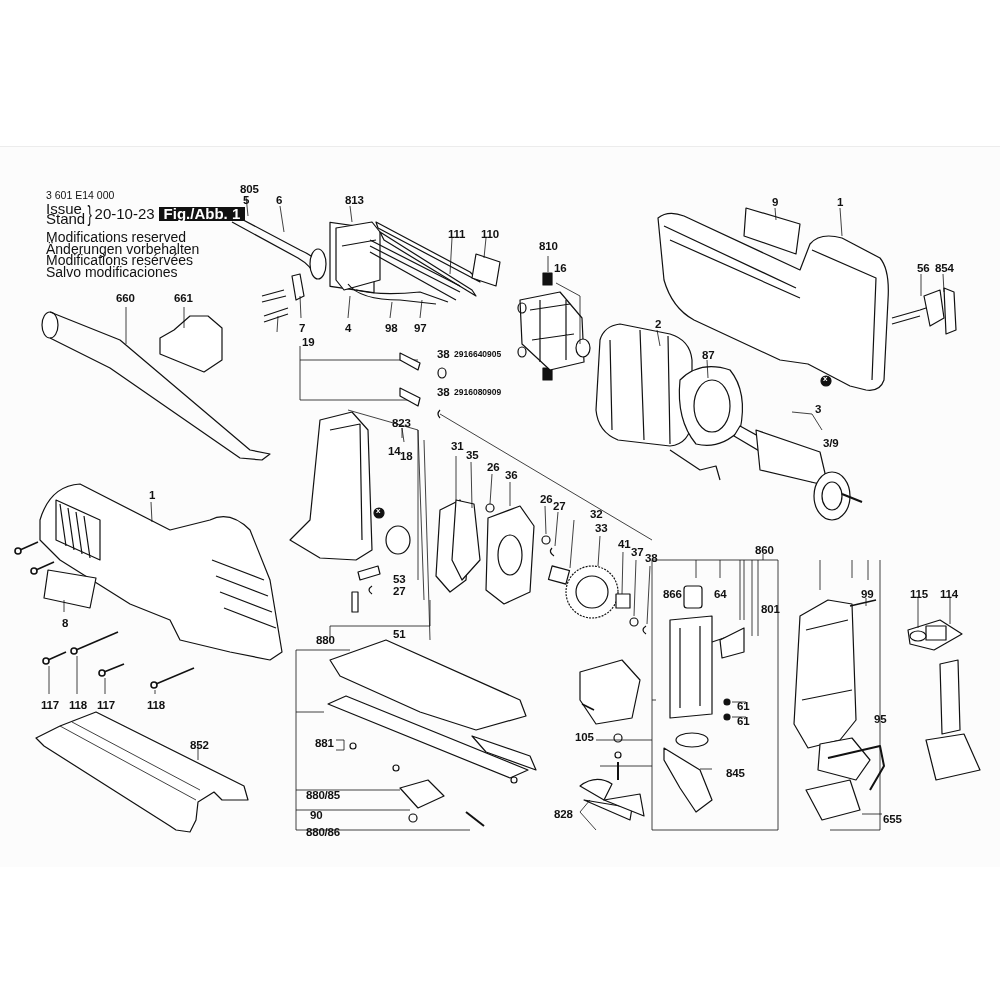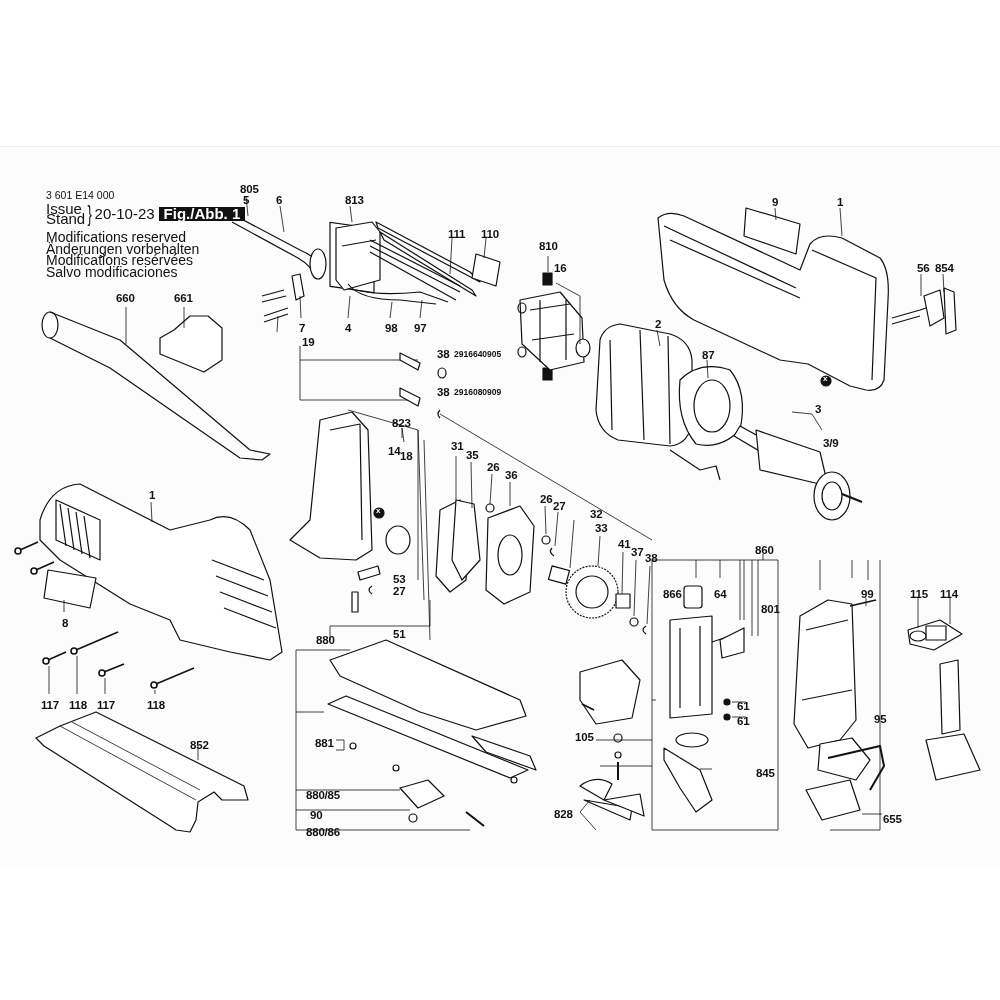--- a/index.html
+++ b/index.html
@@ -328,20 +328,20 @@
     <div class="lbl" style="left: 663px; top: 588px;">866</div>
     <div class="lbl" style="left: 714px; top: 588px;">64</div>
     <div class="lbl" style="left: 761px; top: 603px;">801</div>
     <div class="lbl" style="left: 861px; top: 588px;">99</div>
     <div class="lbl" style="left: 910px; top: 588px;">115</div>
     <div class="lbl" style="left: 940px; top: 588px;">114</div>
     <div class="lbl" style="left: 737px; top: 700px;">61</div>
     <div class="lbl" style="left: 737px; top: 715px;">61</div>
     <div class="lbl" style="left: 575px; top: 731px;">105</div>
     <div class="lbl" style="left: 874px; top: 713px;">95</div>
-    <div class="lbl" style="left: 756px; top: 767px;">845</div>
+    <div class="lbl" style="left: 726px; top: 767px;">845</div>
     <div class="lbl" style="left: 554px; top: 808px;">828</div>
     <div class="lbl" style="left: 883px; top: 813px;">655</div>
   </div>
 <div id="markers">
     <div class="lbl" style="left: 823px; top: 374px; color: rgb(255, 255, 255); font-size: 8px;">x</div>
     <div class="lbl" style="left: 376px; top: 506px; color: rgb(255, 255, 255); font-size: 8px;">x</div>
   </div>
 
 </body></html>

